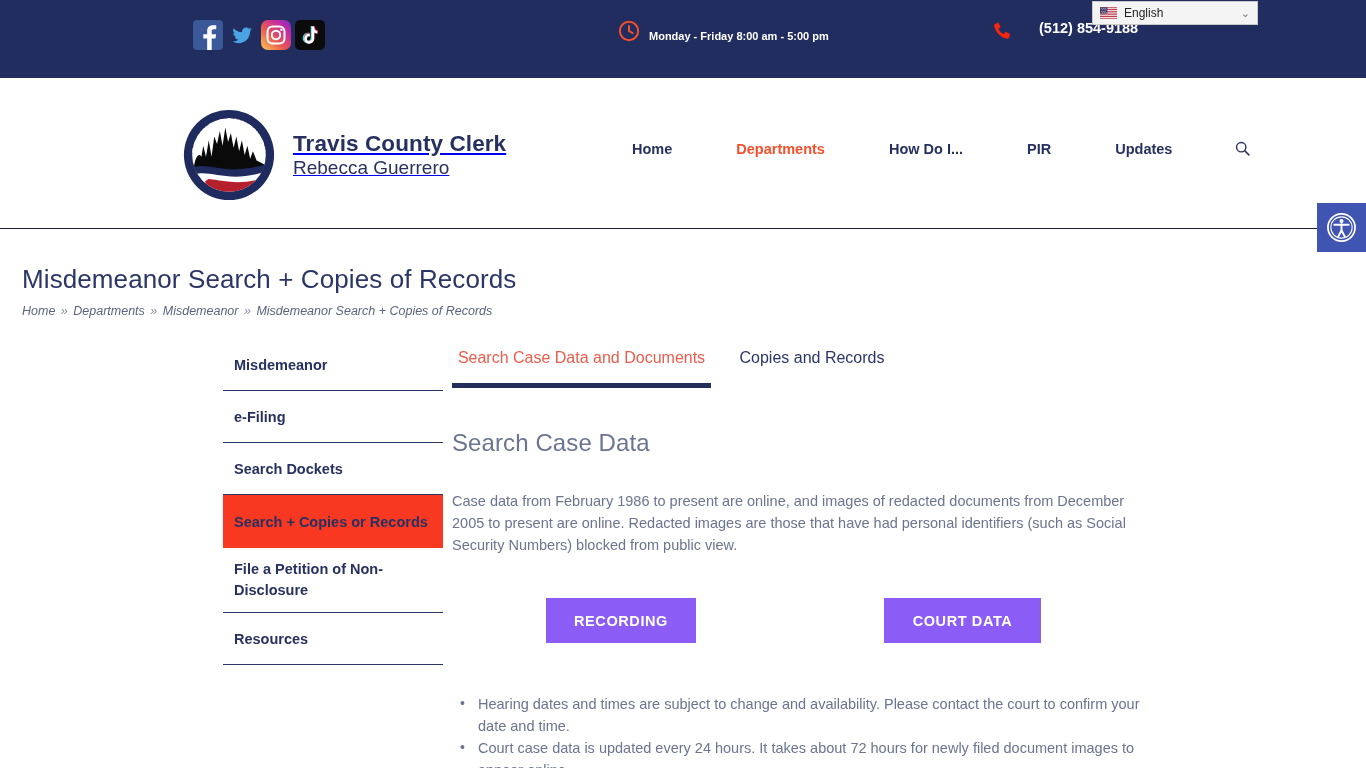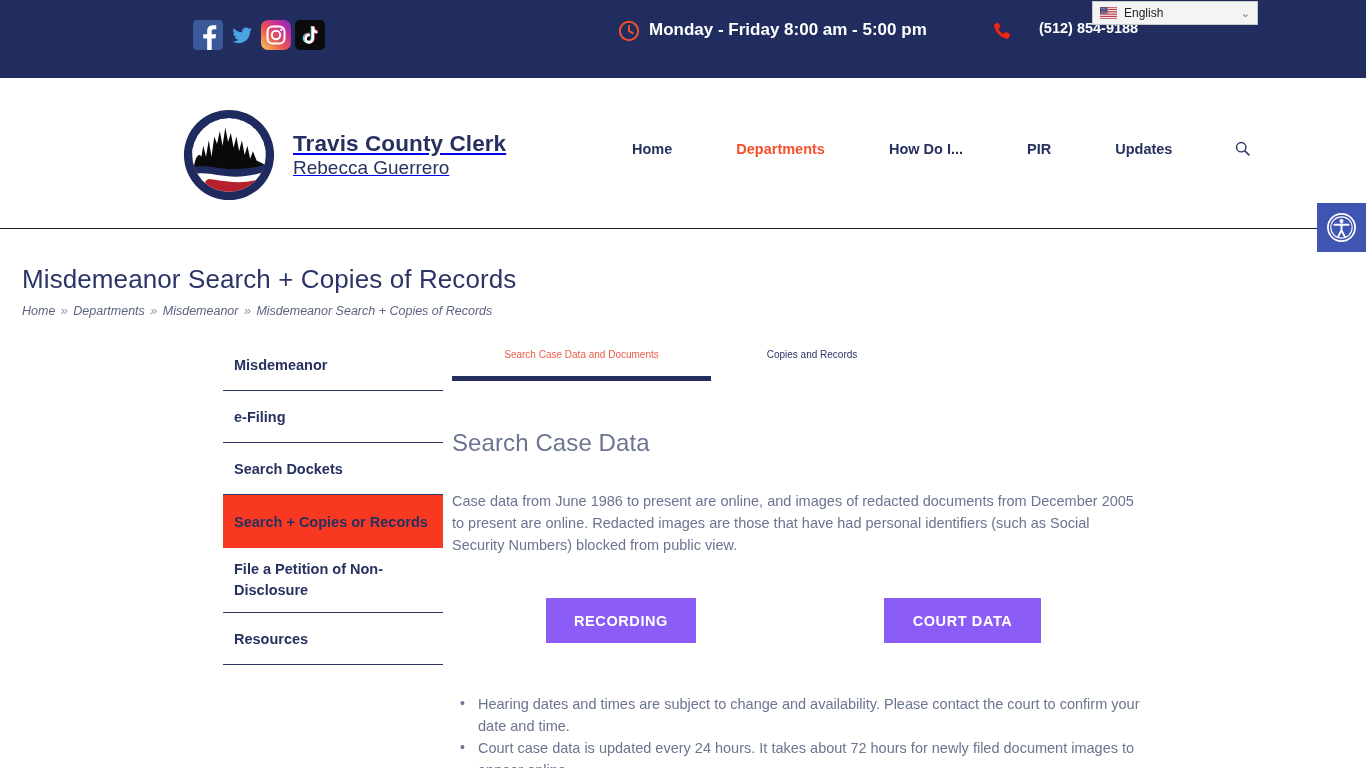--- a/index.html
+++ b/index.html
@@ -18,22 +18,22 @@
   }
   .social {
     position:absolute; left:193px; top:20px;
     display:flex; align-items:center; gap:4px;
   }
   .social .sicon {
     width:30px; height:30px; display:block; border-radius:4px;
   }
   .hours {
     position:absolute; left:618px; top:20px;
-    display:flex; align-items:flex-start; gap:9px;
-    color:#ffffff; font-size:17px; font-weight:bold; white-space:nowrap;
+    display:flex; align-items:flex-end; gap:9px;
+    color:#ffffff; font-size:11px; font-weight:bold; white-space:nowrap;
   }
   .phone {
     position:absolute; left:992px; top:20px;
     display:flex; gap:24px;
     color:#ffffff; font-size:14.5px; font-weight:bold; white-space:nowrap;
   }
   .icon-circle-clock { width:22px; height:22px; display:block; }
   .icon-phone { width:23px; height:23px; display:block; }
 
   
@@ -102,21 +102,21 @@
   .side-item.active {
     background:#F93822; color:#27315f; border-bottom:none;
     height:53px;
   }
 
   
   .tabs {
     position:absolute; left:452px; top:110px; display:flex; align-items:flex-start;
   }
   .tab {
-    font-size:10px; padding:10px 0 16px 0; color:#2b3566; cursor:pointer;
+    font-size:16px; padding:10px 0 16px 0; color:#2b3566; cursor:pointer;
   }
   .tab.active { color:#EB5C4B; border-bottom:5px solid #232E5C; width:259px; text-align:center; }
   .tab.inactive { margin-left:22px; width:158px; text-align:center; }
 
   .panel { position:absolute; left:452px; top:200px; width:690px; }
   .panel h2 {
     font-size:24px; font-weight:400; color:#6b7490; letter-spacing:.1px;
     margin-bottom:33px;
   }
   .panel p.intro {
@@ -342,21 +342,21 @@
       <div class="tab active">
         <span>Search Case Data and Documents</span>
       </div>
       <div class="tab inactive">
         <span>Copies and Records</span>
       </div>
     </div>
 
     <div class="panel">
       <h2>Search Case Data</h2>
-      <p class="intro">Case data from June 1986 to present are online, and images of redacted documents from December 2005 to present are online. Redacted images are those that have had personal identifiers (such as Social Security Numbers) blocked from public view.</p>
+      <p class="intro">Case data from February 1986 to present are online, and images of redacted documents from December 2005 to present are online. Redacted images are those that have had personal identifiers (such as Social Security Numbers) blocked from public view.</p>
 
       <div class="btnrow">
         <a href="#" class="btn recording">RECORDING</a>
         <a href="#" class="btn courtdata">COURT DATA</a>
       </div>
 
       <ul class="bullets">
         <li>Hearing dates and times are subject to change and availability. Please contact the court to confirm your date and time.</li>
         <li>Court case data is updated every 24 hours. It takes about 72 hours for newly filed document images to appear online.</li>
       </ul>

